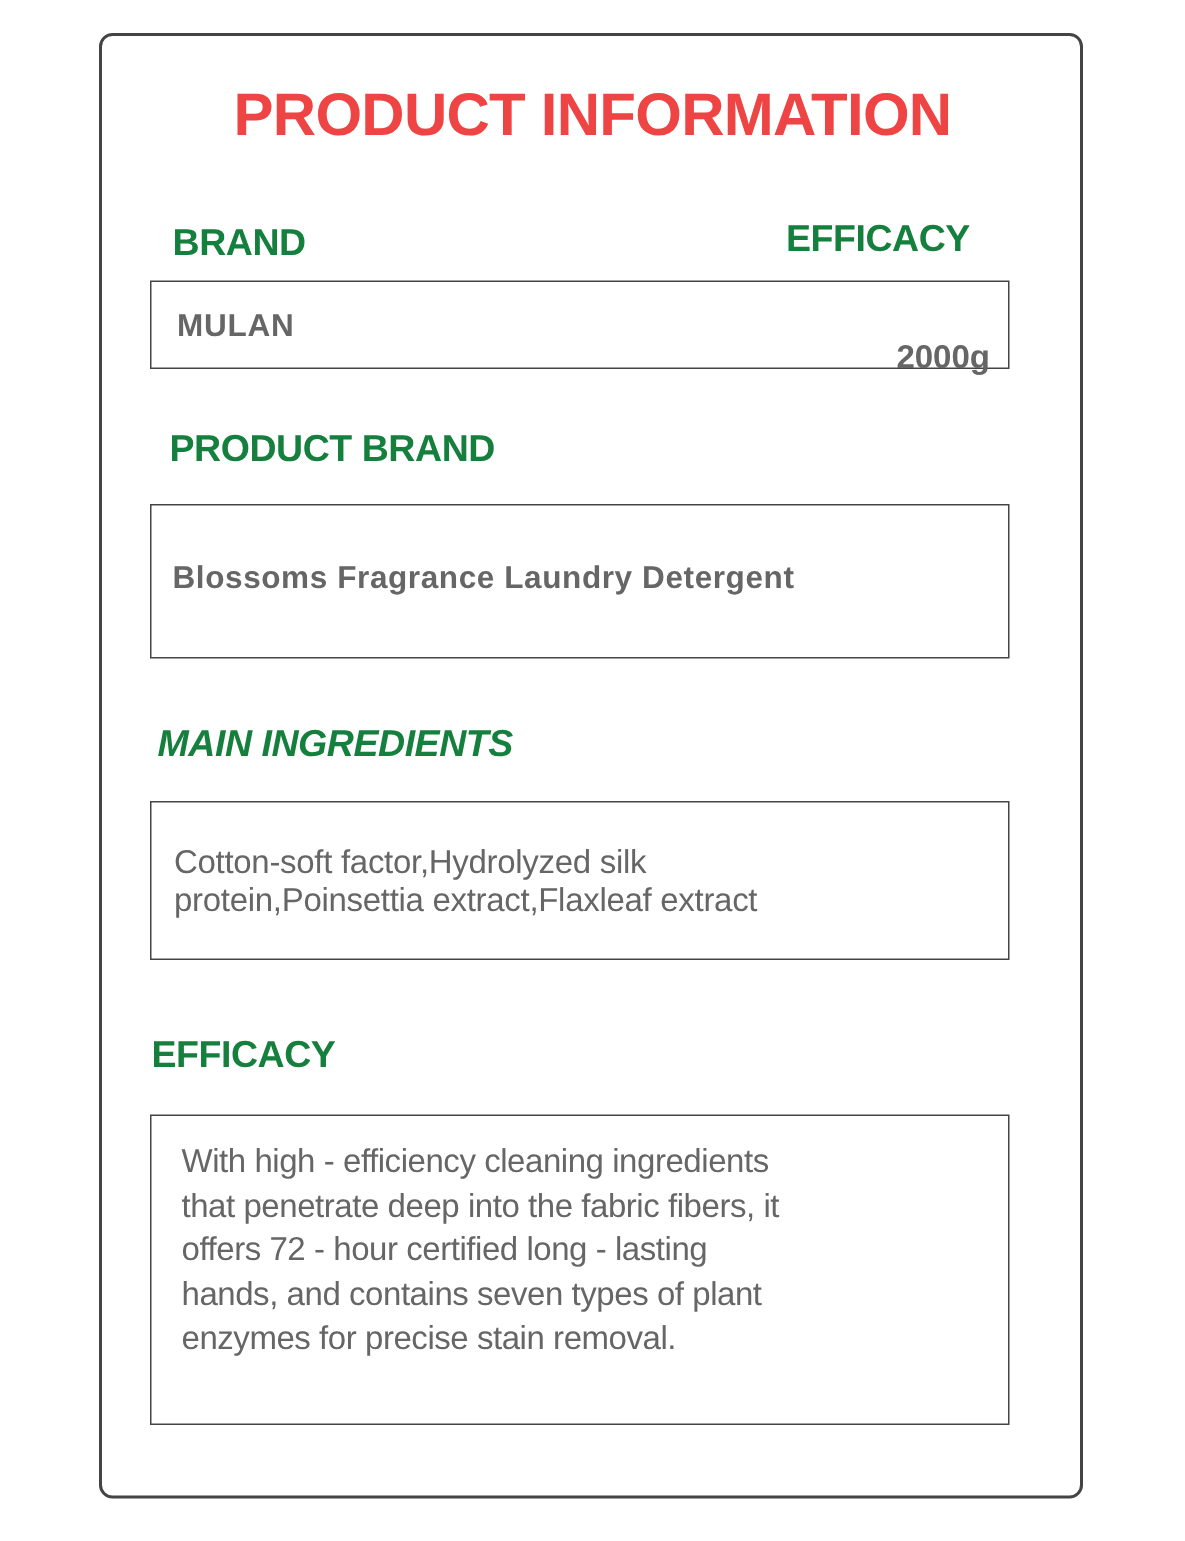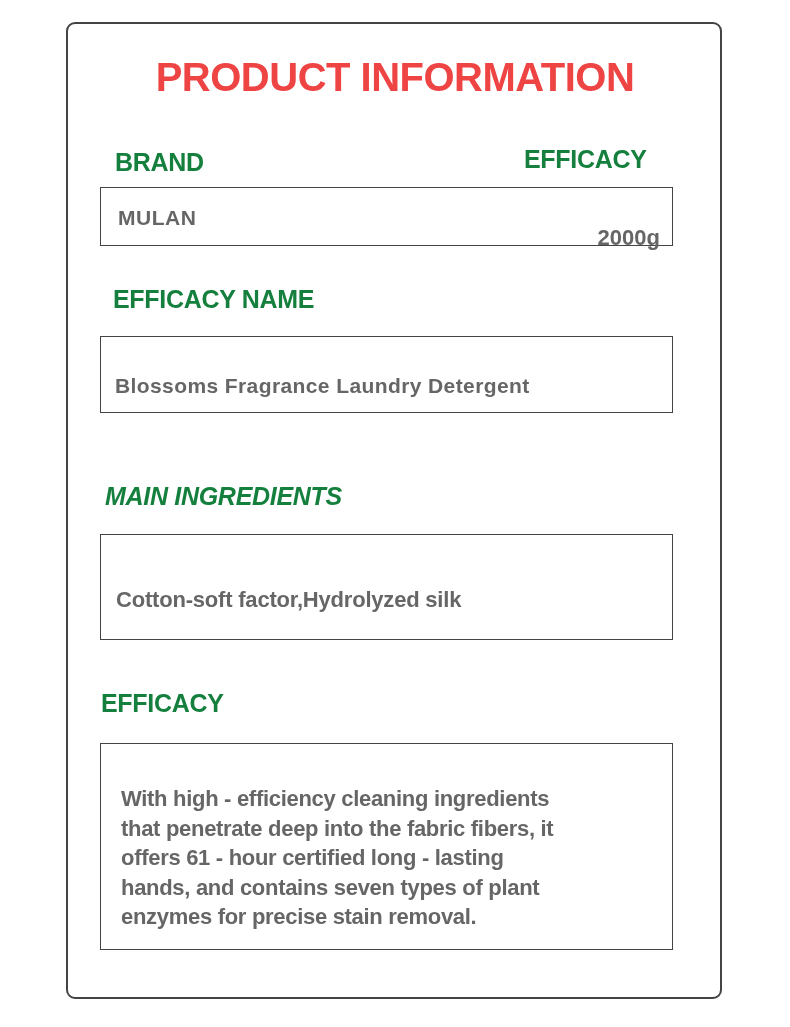--- a/index.html
+++ b/index.html
@@ -7,50 +7,51 @@
            font-family: "Liberation Sans", "DejaVu Sans", sans-serif; }
     .frame { position: absolute; left: 66px; top: 22px; width: 652px; height: 973px;
              border: 2px solid #444444; border-radius: 9px; box-sizing: content-box; }
     .title { position: absolute; left: 0; right: 0; top: 55px; text-align: center;
              font-size: 40px; font-weight: bold; color: #ef4444; letter-spacing: -0.5px; }
     .label { position: absolute; font-size: 25px; font-weight: bold; color: #15803d;
              letter-spacing: -0.3px; white-space: nowrap; }
     .box { position: absolute; left: 100px; width: 573px; border: 1.5px solid #444444;
            box-sizing: border-box; }
     .val { position: absolute; font-weight: bold; color: #666666; white-space: nowrap; }
-    .para { position: absolute; font-weight: bold; color: #666666; margin-top: 25px; }
+    .para { position: absolute; font-weight: normal; color: #666666; }
   </style>
 </head>
 <body>
 
 <div class="frame"></div>
 
 <div class="title">PRODUCT INFORMATION</div>
 
 <div class="label" style="left:115px; top:148px;">BRAND</div>
 <div class="label" style="left:524px; top:145px;">EFFICACY</div>
 <div class="box" style="top:187px; height:59px;">
   <div class="val" style="left:17px; top:18px; font-size:21px; color:#666666; letter-spacing:0.5px;">MULAN</div>
   <div class="val" style="right:12px; top:17px; font-size:22px; color:#666666;margin-top:20px;">2000g</div>
 </div>
 
-<div class="label" style="left:113px; top:285px;">EFFICACY NAME</div>
-<div class="box" style="top:336px; height:77px;">
+<div class="label" style="left:113px; top:285px;">PRODUCT BRAND</div>
+<div class="box" style="top:336px; height:103px;">
   <div class="val" style="left:14px; top:37px; font-size:21px; letter-spacing:0.4px;">Blossoms Fragrance Laundry Detergent</div>
 </div>
 
 <div class="label" style="left:105px; top:482px;font-style:italic;">MAIN INGREDIENTS</div>
 <div class="box" style="top:534px; height:106px;">
   <div class="para" style="left:15px; top:27px; font-size:22px; line-height:25px; letter-spacing:-0.2px;">
     <div>Cotton-soft factor,Hydrolyzed silk</div>
+    <div>protein,Poinsettia extract,Flaxleaf extract</div>
   </div>
 </div>
 
 <div class="label" style="left:101px; top:689px;">EFFICACY</div>
 <div class="box" style="top:743px; height:207px;padding-left:37px;">
   <div class="para" style="left:20px; top:15px; font-size:22px; line-height:29.6px; letter-spacing:-0.3px;">
     <div>With high - efficiency cleaning ingredients</div>
     <div>that penetrate deep into the fabric fibers, it</div>
-    <div>offers 61 - hour certified long - lasting</div>
+    <div>offers 72 - hour certified long - lasting</div>
     <div>hands, and contains seven types of plant</div>
     <div>enzymes for precise stain removal.</div>
   </div>
 </div>
 
 </body></html>

